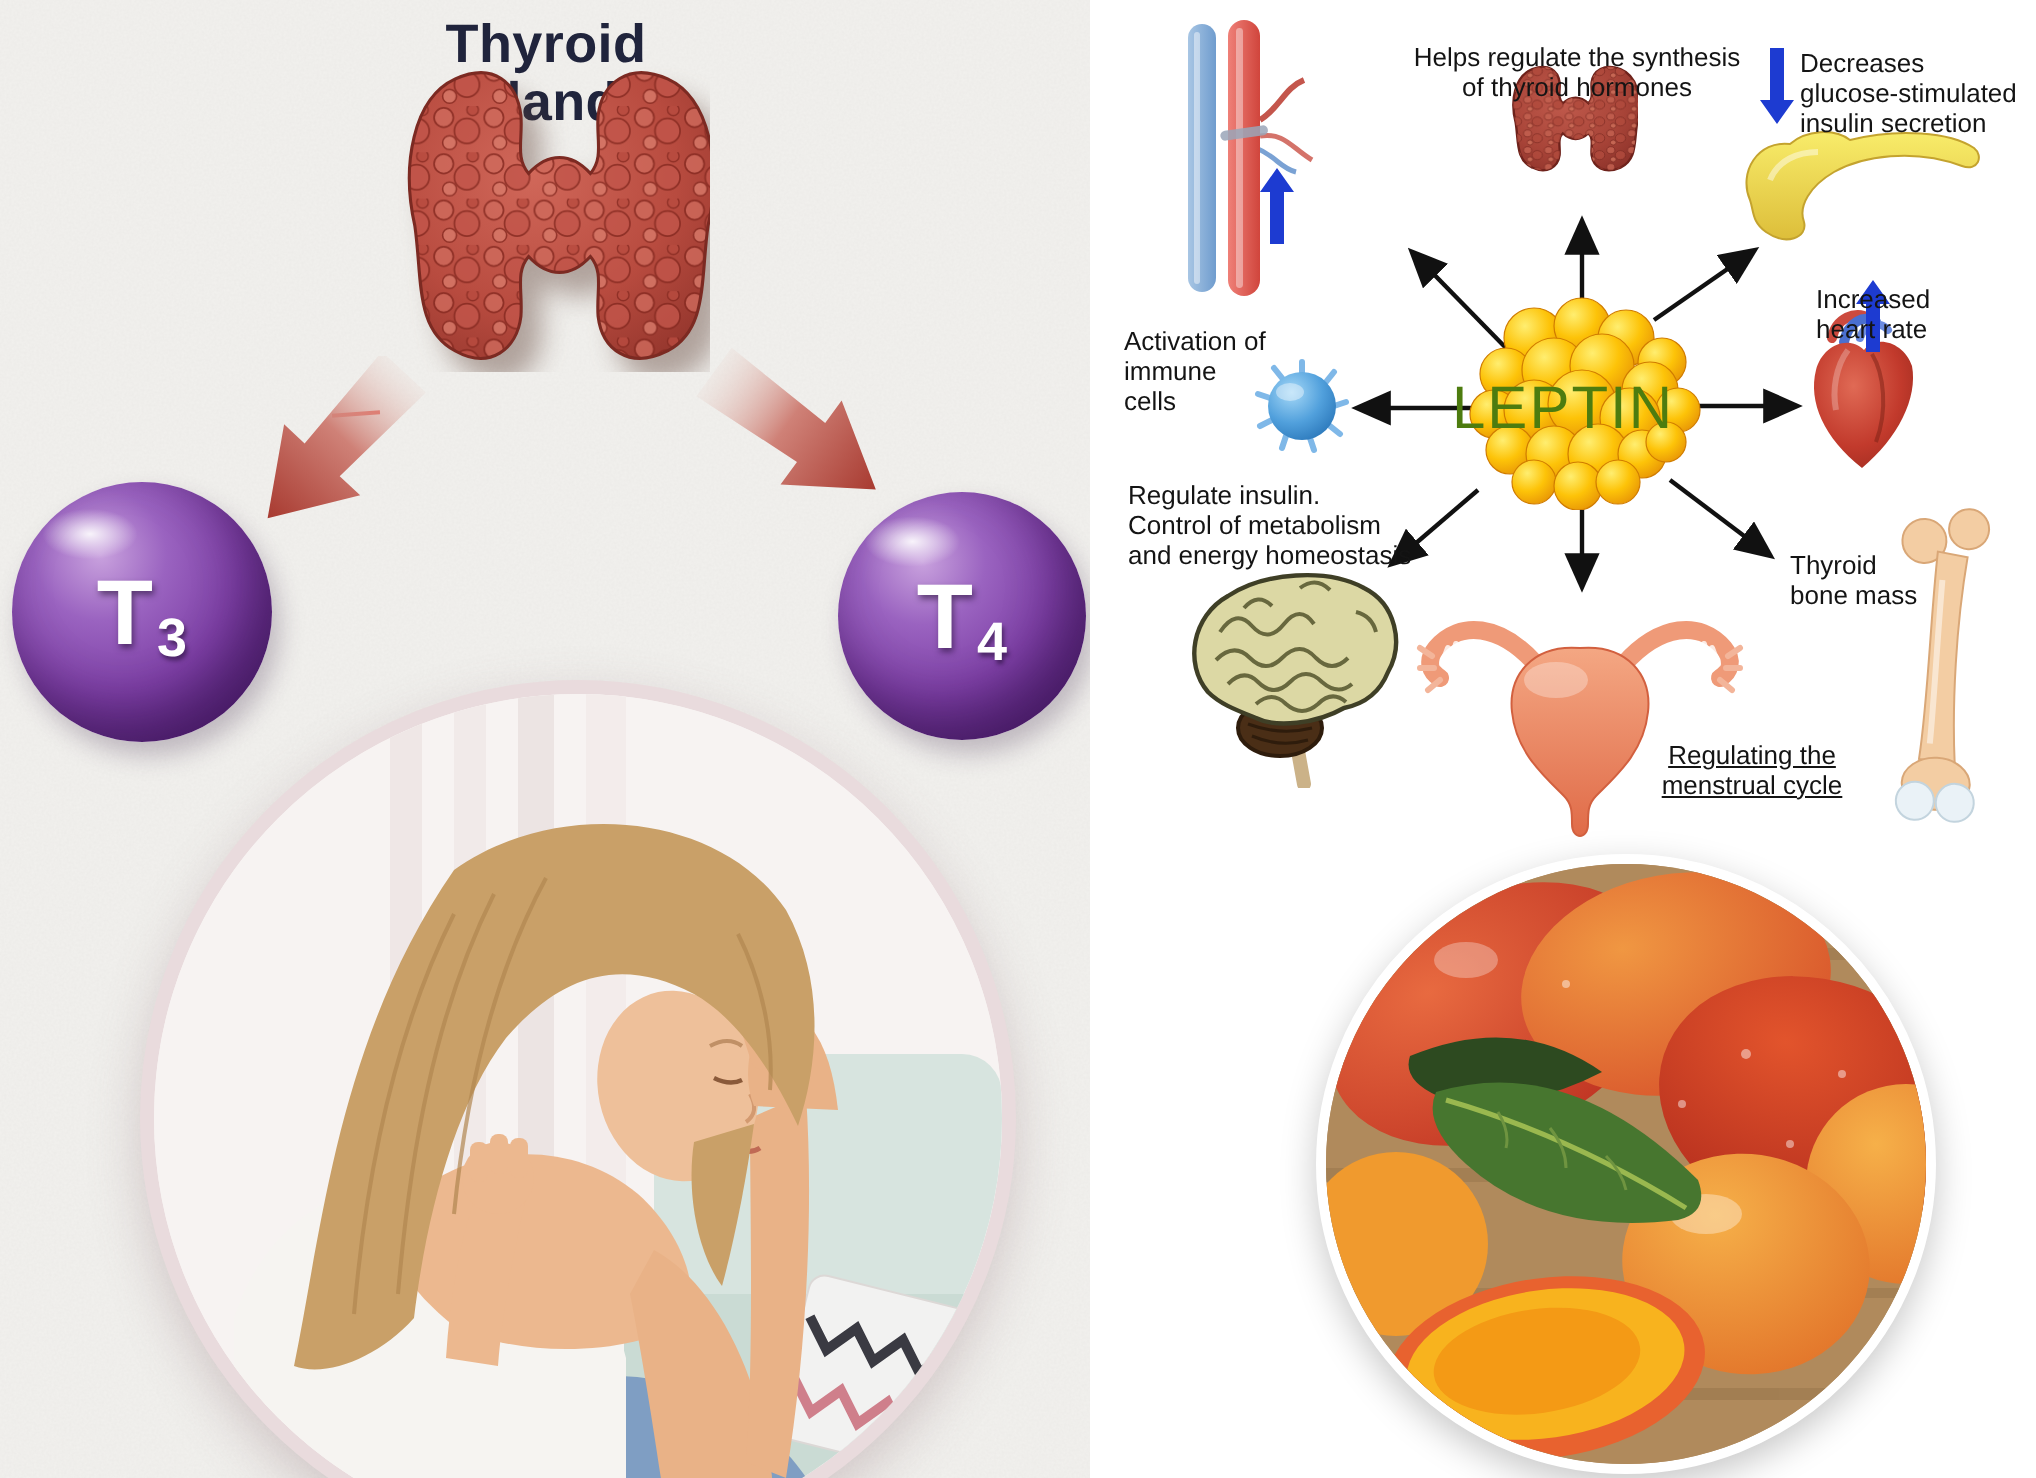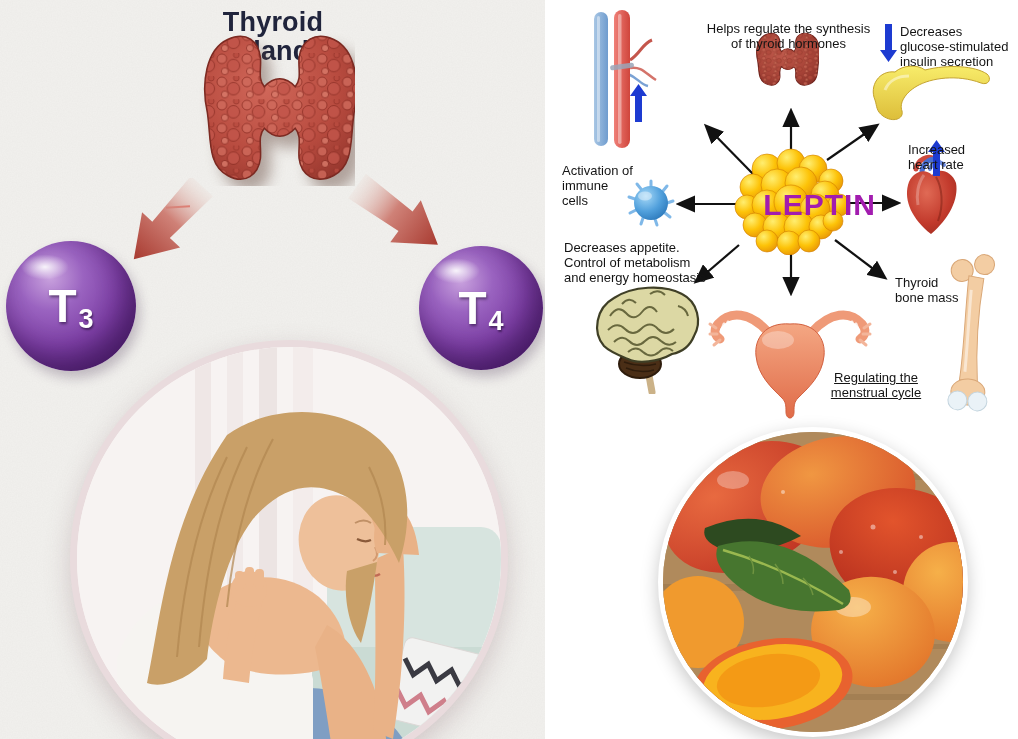--- a/index.html
+++ b/index.html
@@ -23,22 +23,22 @@
   .photo-circle{position:absolute;border-radius:50%;overflow:hidden;}
   .woman{left:70px;top:340px;width:424px;height:424px;border:7px solid #e9dbdd;background:#f7f3f2;
          box-shadow:0 10px 26px rgba(140,110,115,.3);}
   .mango{left:658px;top:427px;width:300px;height:300px;border:5px solid #fff;background:#b08a5c;
          box-shadow:0 6px 18px rgba(0,0,0,.22);}
   .red-dash{position:absolute;left:166px;top:206px;width:24px;height:2px;background:#e23b2e;transform:rotate(-4deg);}
   
   .right-panel{position:absolute;left:545px;top:0;width:473px;height:739px;background:#fff;} 
   .lbl{position:absolute;font-size:13px;line-height:1.14;color:#141414;white-space:pre-line;}
   .lbl.center{text-align:center;}
-  .leptin-label{position:absolute;left:726px;top:188px;width:150px;text-align:right;
-                font-size:30px;font-weight:700;color:#a21caf;letter-spacing:1px;}
+  .leptin-label{position:absolute;left:726px;top:188px;width:150px;text-align:left;
+                font-size:30px;font-weight:400;color:#4d7c0f;letter-spacing:1px;}
   .overlay{position:absolute;left:0;top:0;pointer-events:none;}
 </style>
 </head>
 <body>
 
 <div class="canvas">
 
   <section class="left-panel">
     <svg class="noise" width="545" height="739">
       <filter id="paperNoise">
@@ -373,21 +373,21 @@
   <div class="lbl center" style="left:686px;top:2px;width:205px;margin-top:20px;">Helps regulate the synthesis
 of thyroid hormones</div>
   <div class="lbl" style="left:900px;top:25px;width:120px;">Decreases
 glucose-stimulated
 insulin secretion</div>
   <div class="lbl" style="left:908px;top:143px;width:70px;">Increased
 heart rate</div>
   <div class="lbl" style="left:562px;top:164px;width:90px;">Activation of
 immune
 cells</div>
-  <div class="lbl" style="left:564px;top:241px;width:150px;">Decreases appetite.
+  <div class="lbl" style="left:564px;top:241px;width:150px;">Regulate insulin.
 Control of metabolism
 and energy homeostasis</div>
   <div class="lbl" style="left:895px;top:276px;width:70px;">Thyroid
 bone mass</div>
   <div class="lbl center" style="left:821px;top:371px;width:110px;text-decoration:underline;">Regulating the
 menstrual cycle</div>
 
   <div class="photo-circle mango">
     <svg width="300" height="300" viewBox="0 0 300 300">
       <defs>

